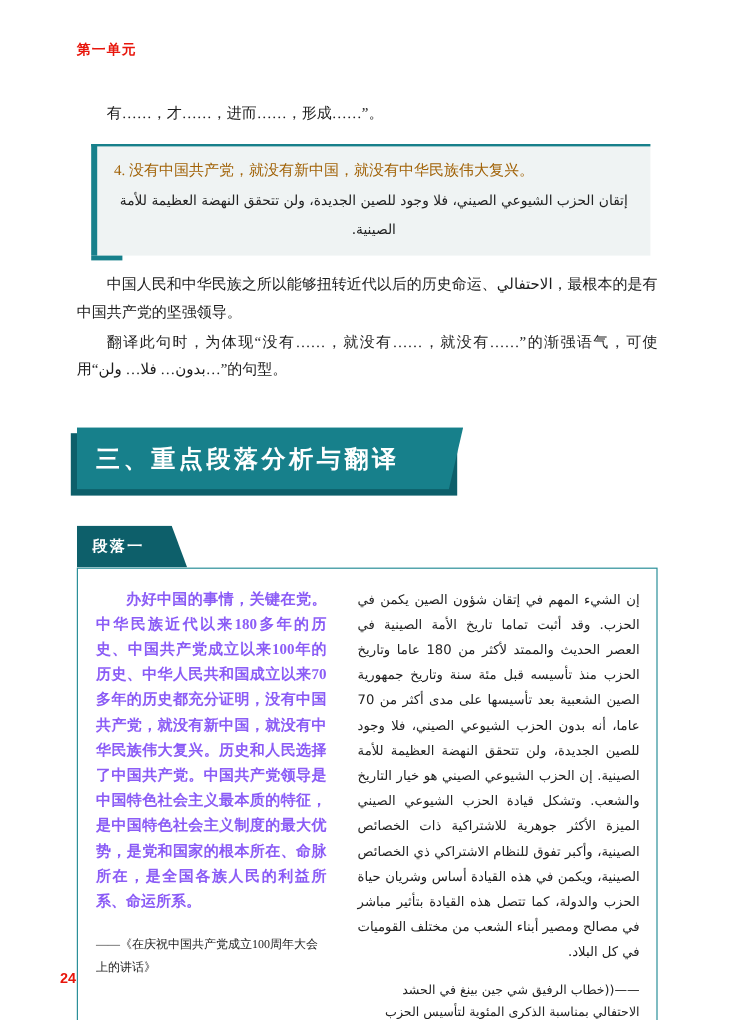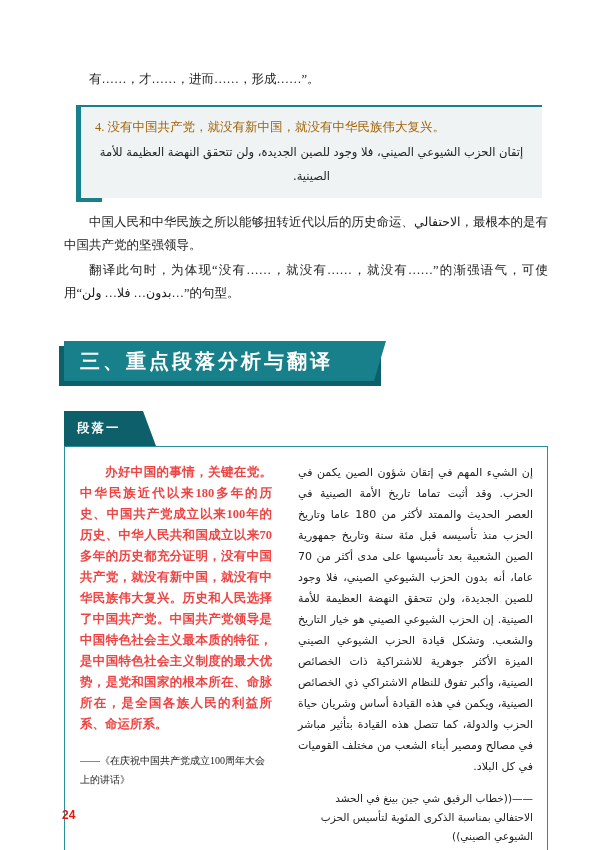--- a/index.html
+++ b/index.html
@@ -42,21 +42,21 @@
   }
   .example-zh{font-size:12.5px;line-height:22px;color:#a16207;}
   .example-ar{
     font-family:"DejaVu Sans",sans-serif;
     font-size:11.5px;line-height:24px;text-align:center;color:#222;direction:rtl;
     margin-top:2px;
   }
   .body-para{font-size:12.5px;line-height:23px;text-indent:2em;text-align:justify;}
   .p1{margin-top:13px;}
   .p2{margin-top:2px;}
-  .banner-wrap{position:relative;width:322px;height:40px;margin-top:36px;}
+  .banner-wrap{position:relative;width:322px;height:52px;margin-top:36px;}
   .banner-shadow{position:absolute;left:-5px;top:5px;width:100%;height:100%;background:var(--teal-dark);}
   .banner-main{
     position:absolute;inset:0;background:var(--teal);
     clip-path:polygon(0 0,100% 0,calc(100% - 12px) 100%,0 100%);
     display:flex;align-items:center;padding-left:16px;
     font-family:"Liberation Sans","DejaVu Sans",sans-serif;
     color:#ffffff;font-weight:bold;font-size:20px;letter-spacing:3px;
   }
   .tab{
     margin-top:30px;width:92px;height:35px;background:var(--teal-dark);
@@ -67,44 +67,45 @@
   }
   .passage-box{
     border:1.5px solid var(--teal-border);
     min-height:344px;
     padding:15px 14px 14px 15px;
     display:flex;gap:26px;
   }
   .zh-col{flex:0 0 192px;display:flex;flex-direction:column;}
   .zh-text{
     font-size:12.5px;line-height:21px;text-indent:2em;text-align:justify;
-    font-weight:600;color:#ef4444;
+    font-weight:600;color:#8b5cf6;
   }
   .zh-source{margin-top:16px;font-size:10px;line-height:19px;color:#222;}
   .ar-col{flex:1;display:flex;flex-direction:column;direction:rtl;}
   .ar-text{
     font-family:"DejaVu Sans",sans-serif;
     font-size:11px;line-height:21px;text-align:justify;color:#222;
   }
   .ar-source{
     font-family:"DejaVu Sans",sans-serif;
     margin-top:12px;font-size:10.5px;line-height:19px;color:#222;
   }
   .folio{
-    position:absolute;left:62px;bottom:28px;
+    position:absolute;left:50px;bottom:28px;
     font-family:"Liberation Sans","DejaVu Sans",sans-serif;
     color:var(--red);font-weight:bold;font-size:12px;
   }
 </style>
 </head>
 <body>
 
 <div class="page">
   <div class="content">
 
+    <div class="unit-label">第一单元</div>
 
     <p class="continuation">有……，才……，进而……，形成……”。</p>
 
     <div class="example-box">
       <p class="example-zh">4. 没有中国共产党，就没有新中国，就没有中华民族伟大复兴。</p>
       <p class="example-ar" dir="rtl" lang="ar">إتقان الحزب الشيوعي الصيني، فلا وجود للصين الجديدة، ولن تتحقق النهضة العظيمة للأمة الصينية.</p>
     </div>
 
     <p class="body-para p1">中国人民和中华民族之所以能够扭转近代以后的历史命运、الاحتفالي，最根本的是有中国共产党的坚强领导。</p>
 

